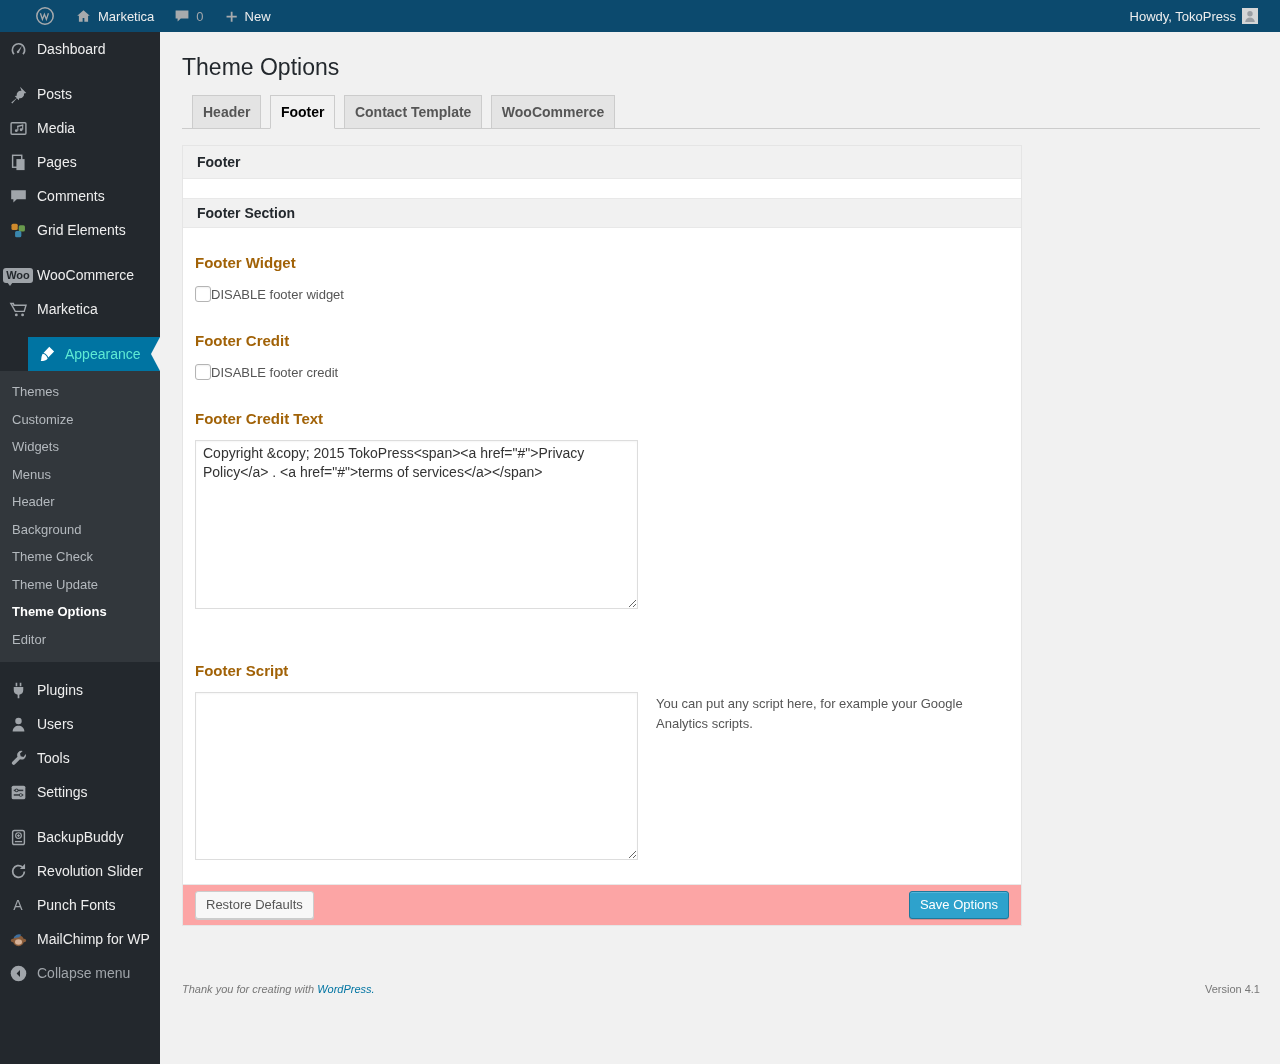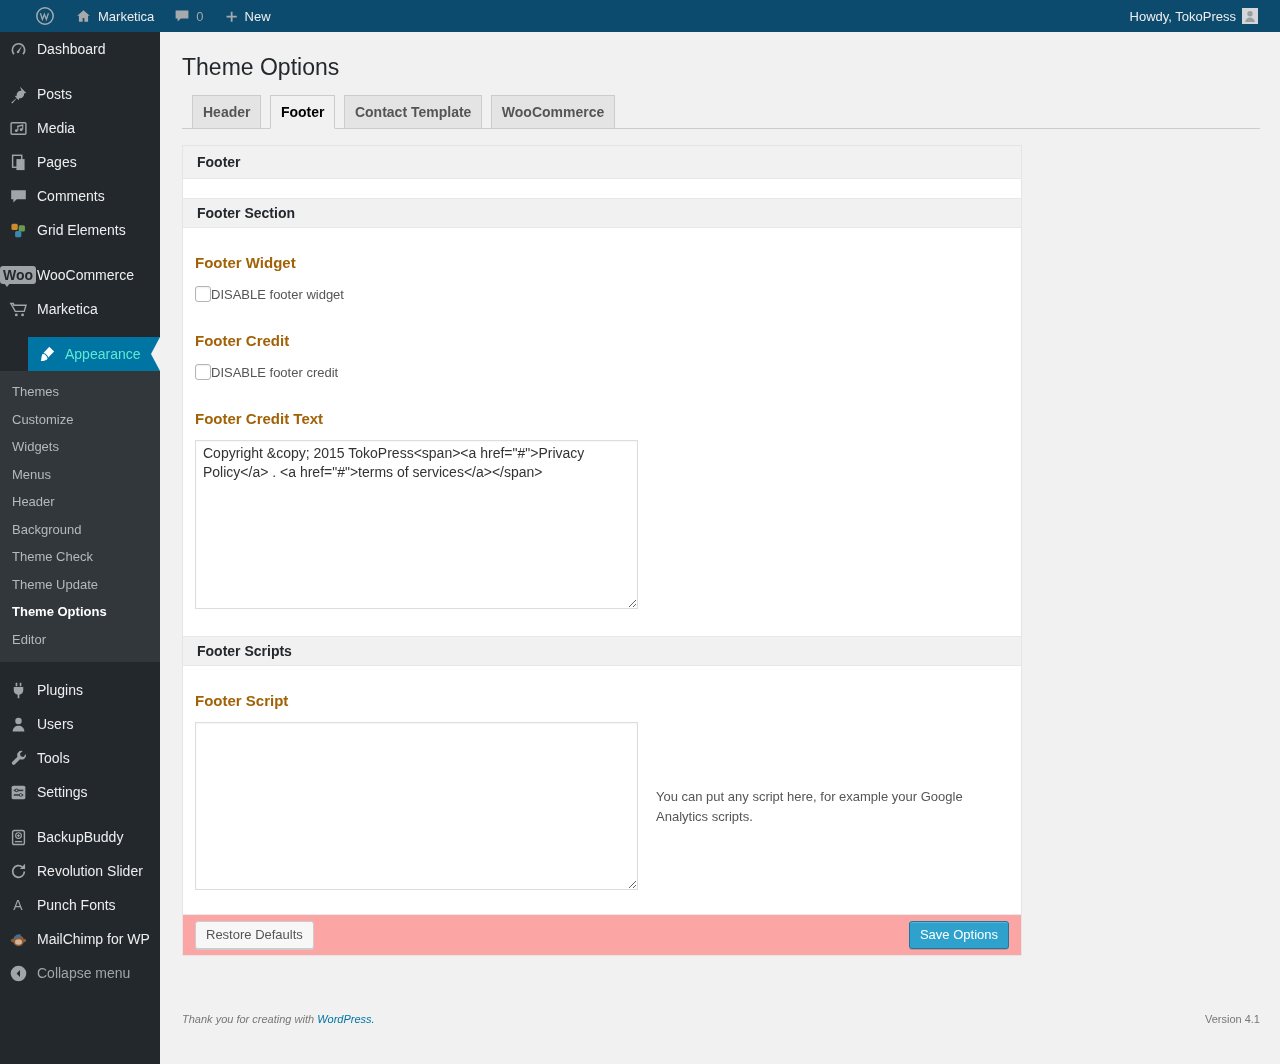--- a/index.html
+++ b/index.html
@@ -41,21 +41,21 @@
   .mi.current .ico { color:#fff; }
   .mi.current::after {
     content:""; position:absolute; right:0; top:50%; margin-top:-17px;
     border-top:17px solid transparent; border-bottom:17px solid transparent;
     border-right:9px solid #f1f1f1;
   }
   .submenu { background:#32373c; padding:7px 0 9px; }
   .smi { display:block; padding:6px 12px; font-size:13px; color:#b4b9be; line-height:15.5px; cursor:pointer; }
   .smi.current { color:#fff; font-weight:bold; }
   .woo-badge {
-    background:#9ea3a8; color:#23282d; font-size:14px; font-weight:bold;
+    background:#9ea3a8; color:#23282d; font-size:11px; font-weight:bold;
     border-radius:3px; padding:2px 3px; line-height:1; position:relative; display:inline-block;
   }
   .woo-badge::after {
     content:""; position:absolute; left:4px; bottom:-3px;
     border-left:3px solid transparent; border-right:3px solid transparent; border-top:4px solid #9ea3a8;
   }
   .letter-ico { font-size:14px; color:#a0a5aa; font-weight:400; }
 
   
   .main { position:absolute; top:32px; left:160px; right:0; bottom:0; background:#f1f1f1; overflow:hidden; }
@@ -85,21 +85,21 @@
     -webkit-appearance:none; appearance:none; width:16px; height:16px; margin:0;
     border:1px solid #b4b4b4; border-radius:3px; background:#fff;
     box-shadow:inset 0 1px 2px rgba(0,0,0,.06); cursor:pointer;
   }
   textarea {
     border:1px solid #ddd; background:#fff; padding:3px 7px;
     font:14px/1.38 "Liberation Sans","DejaVu Sans",sans-serif; color:#333;
     box-shadow:inset 0 1px 2px rgba(0,0,0,.04); outline:none;
   }
   .ta-credit { margin-top:13px; width:443px; height:169px; display:block; }
-  .script-row { margin-top:13px; display:flex; gap:18px; align-items:center; }
+  .script-row { margin-top:13px; display:flex; gap:18px; align-items:flex-start; }
   .ta-script { width:443px; height:168px; display:block; }
   .help-text { width:310px; font-size:13px; color:#555; margin:2px 0 0; line-height:1.55; }
 
   .panel-actions {
     background:#fca5a5; border-top:1px solid #e8e8e8; padding:6px 12px;
     display:flex; justify-content:space-between; align-items:center;
   }
   .btn {
     display:inline-flex; align-items:center; height:28px; padding:0 10px;
     font-size:13px; border-radius:3px; cursor:pointer; line-height:26px;
@@ -405,21 +405,20 @@
         <div class="field-label">Footer Credit</div>
         <label class="check-row">
           <input type="checkbox" style="">
           <span>DISABLE footer credit</span>
         </label>
 
         <div class="field-label">Footer Credit Text</div>
         <textarea class="ta-credit" spellcheck="false" style="">Copyright &amp;copy; 2015 TokoPress&lt;span&gt;&lt;a href="#"&gt;Privacy Policy&lt;/a&gt; . &lt;a href="#"&gt;terms of services&lt;/a&gt;&lt;/span&gt;</textarea>
       </div>
 
-      <div class="bar section-bar">Footer Scripts</div>
 
       <div class="body body2">
         <div class="field-label first">Footer Script</div>
         <div class="script-row">
           <textarea class="ta-script" spellcheck="false" style=""></textarea>
           <p class="help-text">You can put any script here, for example your Google Analytics scripts.</p>
         </div>
       </div>
 
       <div class="panel-actions">

